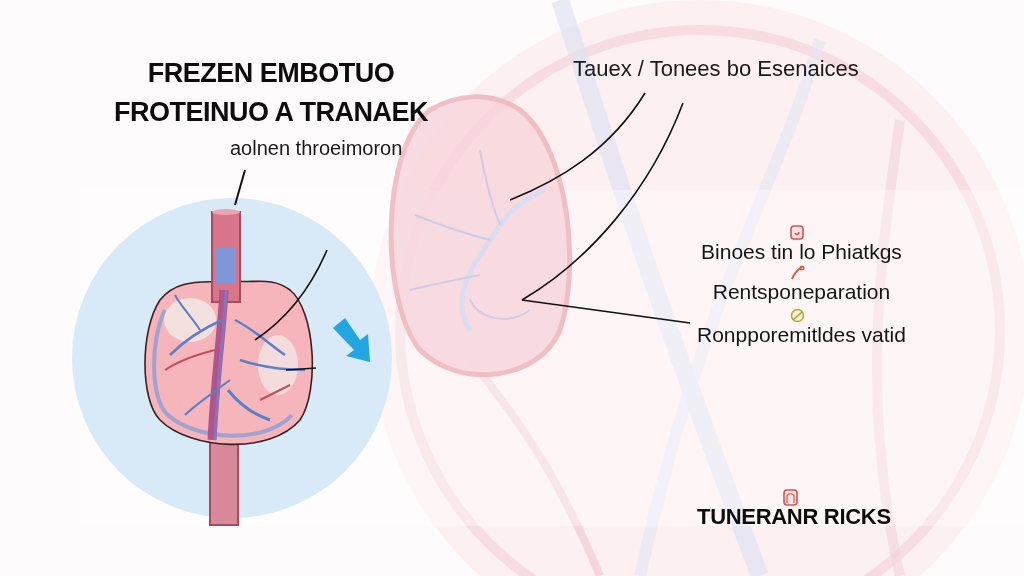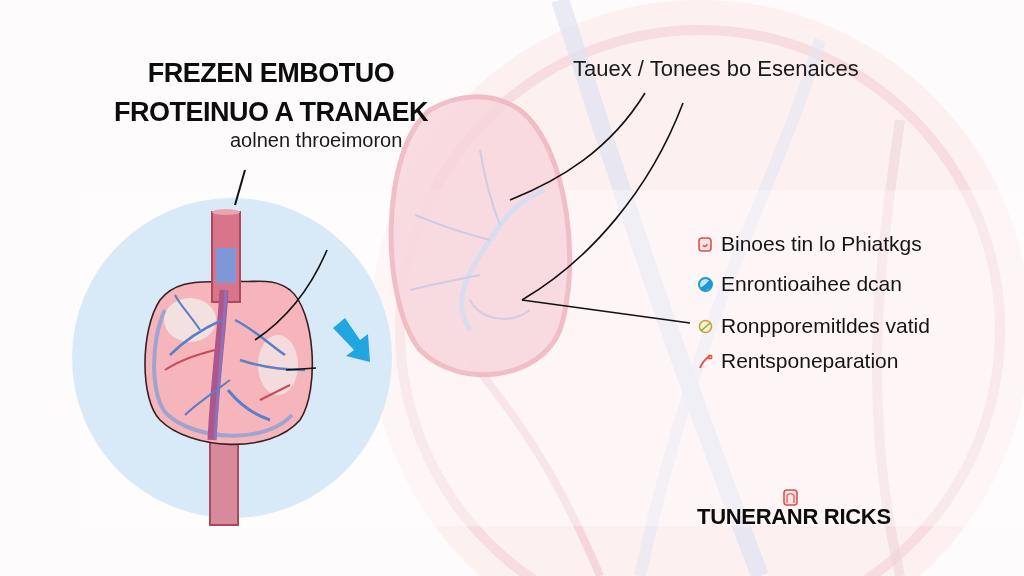--- a/index.html
+++ b/index.html
@@ -13,31 +13,32 @@
     position:absolute; left:80px; top:190px; width:944px; height:336px;
     background:rgba(255,255,255,0.35);
   }
   .title {
     position:absolute; left:86px; top:54px; width:370px;
     text-align:center; font-weight:bold; font-size:27px; line-height:39px;
     color:#0d0d0d; letter-spacing:-0.5px;
   }
   .title div { white-space:nowrap; }
   .subtitle {
-    position:absolute; left:230px; top:129px;
+    position:absolute; left:230px; top:137px;
     font-size:20px; color:#1a1a1a; white-space:nowrap;
   }
   .top-label {
     position:absolute; left:560px; top:56px;
     font-size:22px; color:#1a1a1a; white-space:nowrap;margin-left:13px;
   }
   .legend { position:absolute; left:697px; top:224px; }
   .legend-item {
     display:flex; align-items:center; height:40px; font-size:21px; color:#151515;
     white-space:nowrap;
+    flex-direction:column;
   }
   .legend-item:nth-child(3) { margin-top:4px; height:36px; }
   .legend-item:nth-child(4) { height:34px; }
   .legend-icon { width:16px; height:16px; margin-right:8px; display:inline-flex; align-items:center; justify-content:center; }
   .footer-label {
     position:absolute; left:697px; top:486px; display:flex; align-items:center;
     font-weight:bold; font-size:22px; color:#0d0d0d; letter-spacing:-0.3px; white-space:nowrap;flex-direction:column;
   }
   .footer-icon { width:16px; height:18px; margin-right:6px; }
   .illus { position:absolute; left:0; top:0; width:1024px; height:576px; pointer-events:none; }
@@ -120,43 +121,34 @@
       <svg width="14" height="15" viewBox="0 0 14 15">
           <rect x="1" y="1" width="12" height="13" rx="3" fill="#fbe3e3" stroke="#d9534f" stroke-width="1.6"></rect>
           <path d="M5 8 C6 10 9 10 9 7" stroke="#d9534f" stroke-width="1.6" fill="none"></path>
         </svg>
     </span>
     <span>Binoes tin lo Phiatkgs</span>
   </div>
   <div class="legend-item">
     <span class="legend-icon">
       <svg width="15" height="15" viewBox="0 0 15 15">
-          <circle cx="7.5" cy="7.5" r="6.5" fill="#bfe7f7" stroke="#1b9ad0" stroke-width="2"></circle>
-          <path d="M2 11 C6 9 9 6 12 2 L14 7 C13 12 8 14 4 13 Z" fill="#1b9ad0"></path>
+          <path d="M2 14 C4 9 7 5 12 2" stroke="#e0553a" stroke-width="2" fill="none"></path>
+          <circle cx="12" cy="3" r="1.8" fill="none" stroke="#e0553a" stroke-width="1.4"></circle>
         </svg>
     </span>
-    <span>Enrontioaihee dcan</span>
+    <span>Rentsponeparation</span>
   </div>
   <div class="legend-item">
     <span class="legend-icon">
       <svg width="15" height="15" viewBox="0 0 15 15">
           <circle cx="7.5" cy="7.5" r="6" fill="#fbf1d6" stroke="#c9a23a" stroke-width="1.6"></circle>
           <path d="M3 12 L12 4" stroke="#8db13a" stroke-width="1.6"></path>
         </svg>
     </span>
     <span>Ronpporemitldes vatid</span>
-  </div>
-  <div class="legend-item">
-    <span class="legend-icon">
-      <svg width="15" height="15" viewBox="0 0 15 15">
-          <path d="M2 14 C4 9 7 5 12 2" stroke="#e0553a" stroke-width="2" fill="none"></path>
-          <circle cx="12" cy="3" r="1.8" fill="none" stroke="#e0553a" stroke-width="1.4"></circle>
-        </svg>
-    </span>
-    <span>Rentsponeparation</span>
   </div>
 </div>
 
 <div class="footer-label">
   <span class="footer-icon">
     <svg width="15" height="17" viewBox="0 0 15 17">
         <rect x="1" y="1" width="13" height="15" rx="3" fill="#fbe3e3" stroke="#d9534f" stroke-width="1.6"></rect>
         <path d="M4 14 L4 7 C4 4 11 4 11 7 L11 14" stroke="#d9534f" stroke-width="1.2" fill="none"></path>
       </svg>
   </span>

